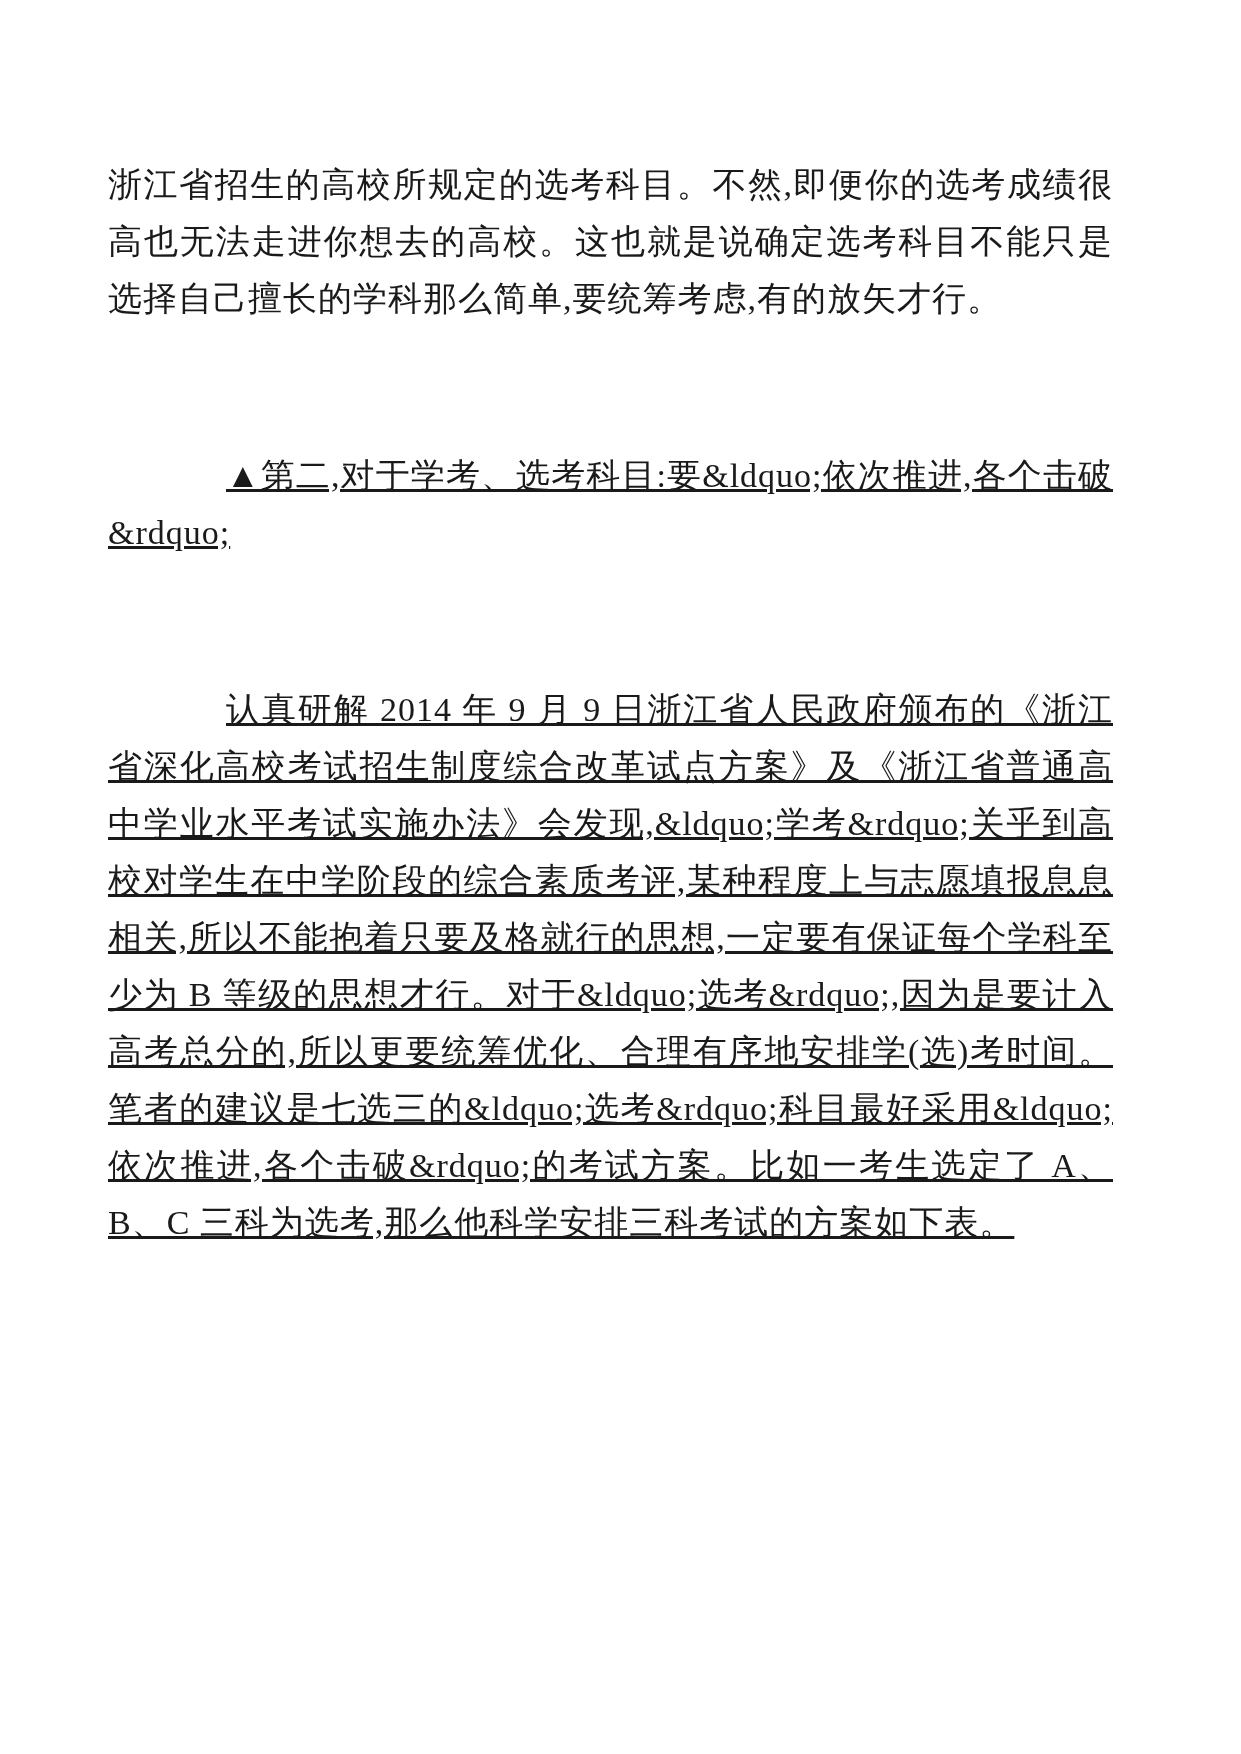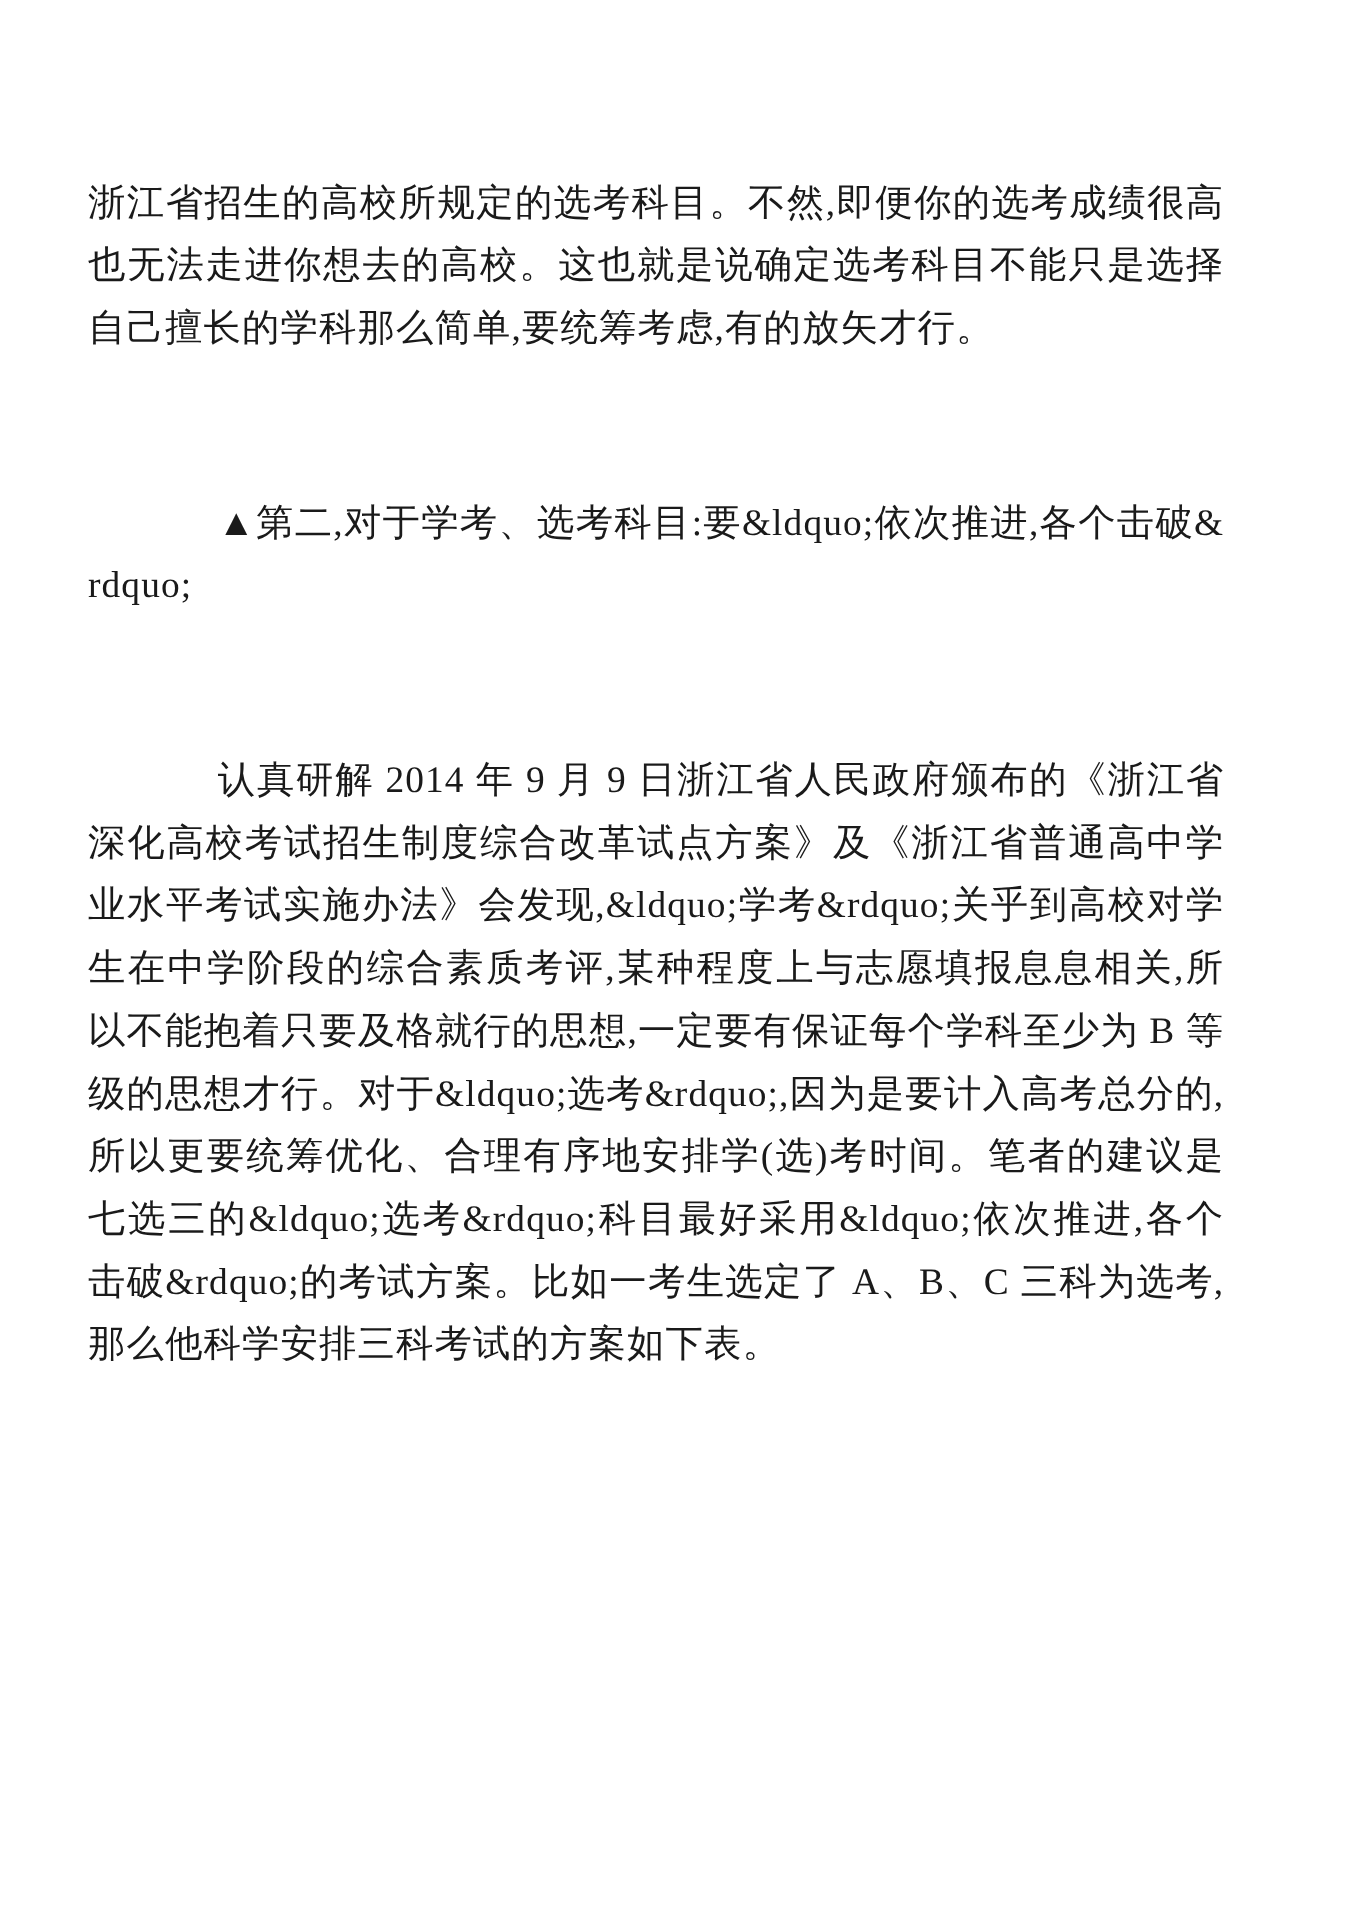--- a/index.html
+++ b/index.html
@@ -11,35 +11,36 @@
     width: 1241px;
     height: 1754px;
     overflow: hidden;
     position: relative;
   }
   .page {
     box-sizing: border-box;
     width: 1241px;
     height: 1754px;
     background: #ffffff;
-    padding: 156px 128px 60px 80px;
+    padding: 156px 128px 60px 108px;
   }
   .para {
     font-family: "Liberation Serif", "DejaVu Serif", serif;
     font-size: 34px;
     line-height: 57px;
     color: #1a1a1a;
     text-align: justify;
     text-justify: inter-character;
     letter-spacing: 1px;
     margin: 0 0 120px 0;
     word-break: break-all;
   }
   .para.indent {
     text-indent: 118px;
+    text-decoration: underline;
   }
   .para:last-child {
     margin-bottom: 0;
   }
 </style>
 </head>
 <body>
 
 <div class="page">
   <p class="para">浙江省招生的高校所规定的选考科目。不然,即便你的选考成绩很高也无法走进你想去的高校。这也就是说确定选考科目不能只是选择自己擅长的学科那么简单,要统筹考虑,有的放矢才行。</p>

